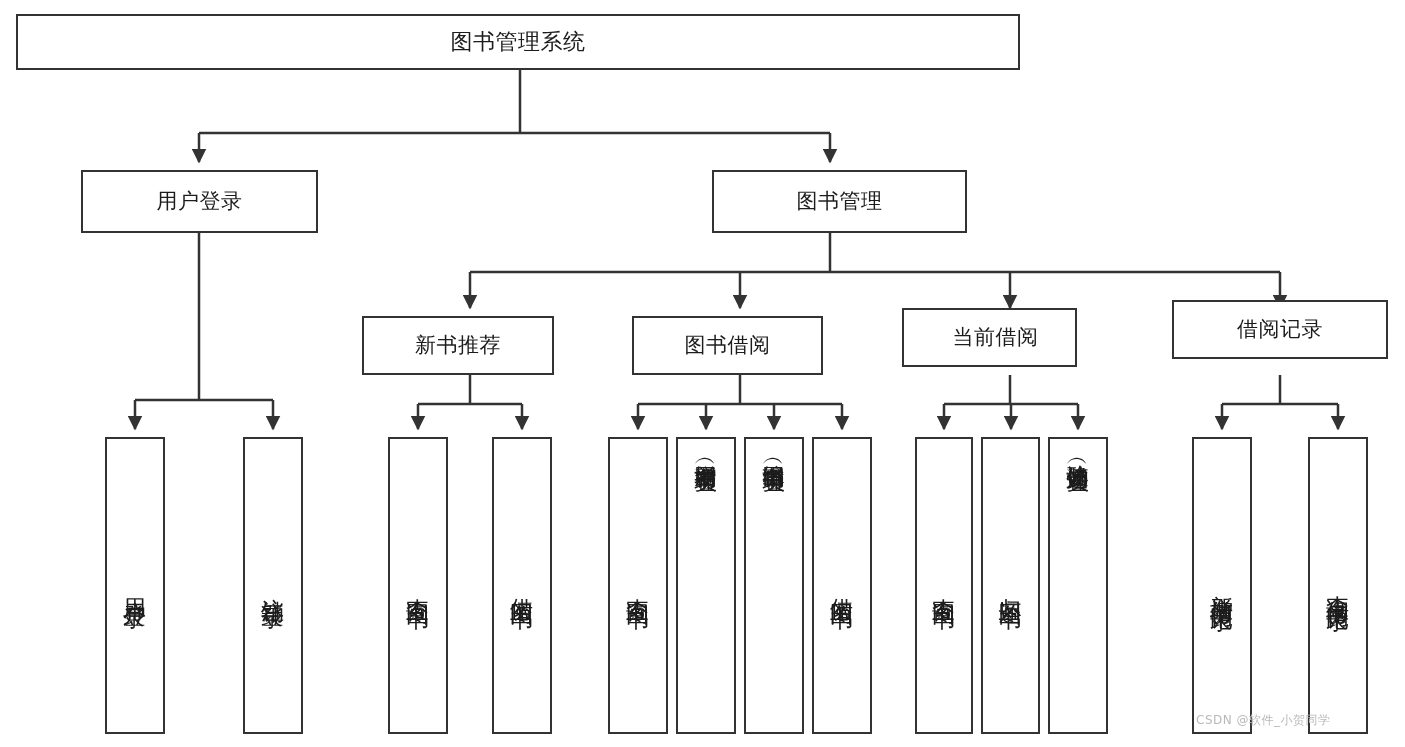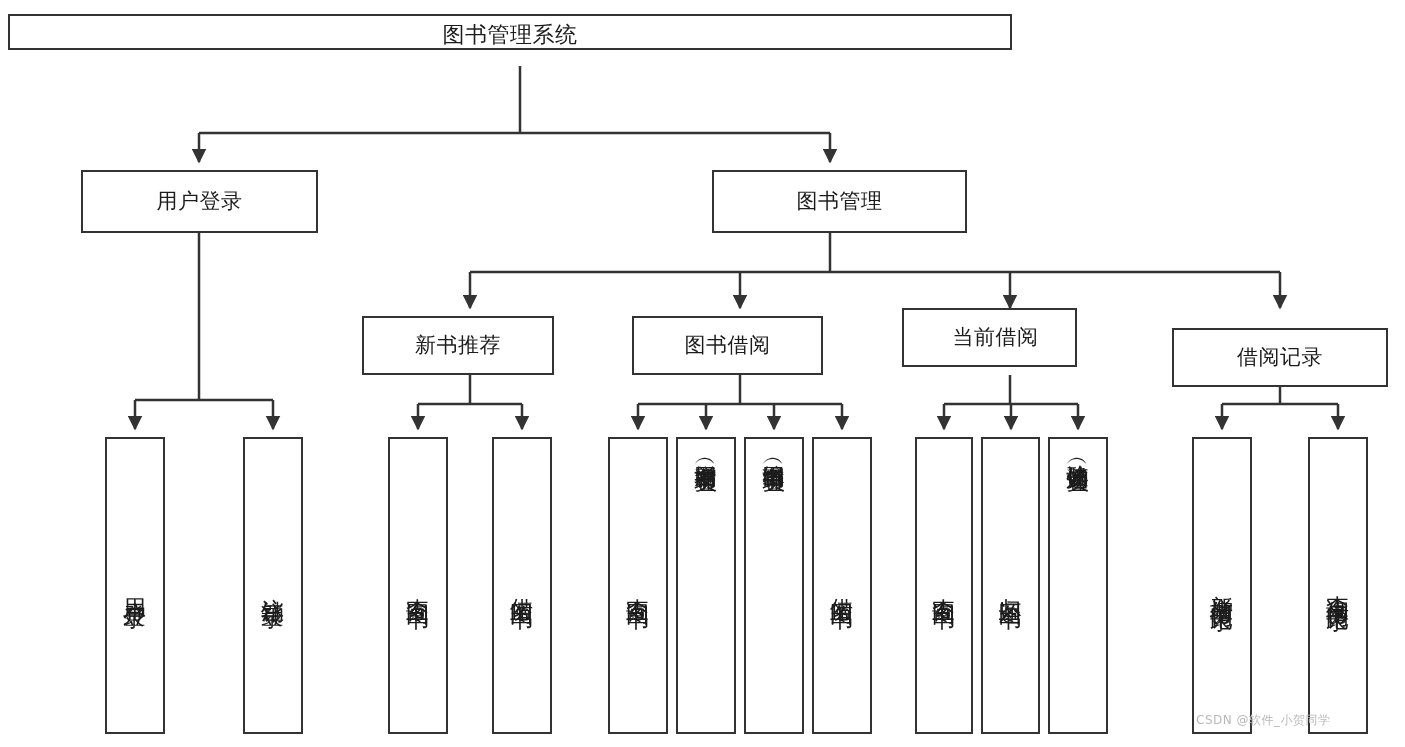--- a/index.html
+++ b/index.html
@@ -131,41 +131,41 @@
       <path d="M 1011 404 L 1011 429" marker-end="url(#arrow)"></path>
       <path d="M 1078 404 L 1078 429" marker-end="url(#arrow)"></path>
 
       <path d="M 1280 375 L 1280 404"></path>
       <path d="M 1222 404 L 1338 404"></path>
       <path d="M 1222 404 L 1222 429" marker-end="url(#arrow)"></path>
       <path d="M 1338 404 L 1338 429" marker-end="url(#arrow)"></path>
     </g>
   </svg>
 
-  <div class="node horiz root" style="left:8px; top:14px; width:1004px; height:36px;align-items:flex-end;">
+  <div class="node horiz root" style="left:16px; top:14px; width:1004px; height:56px;">
     <span class="label">图书管理系统</span>
   </div>
 
   <div class="node horiz" style="left:81px; top:170px; width:237px; height:63px;">
     <span class="label">用户登录</span>
   </div>
   <div class="node horiz" style="left:712px; top:170px; width:255px; height:63px;">
     <span class="label">图书管理</span>
   </div>
 
   <div class="node horiz" style="left:362px; top:316px; width:192px; height:59px;">
     <span class="label">新书推荐</span>
   </div>
   <div class="node horiz" style="left:632px; top:316px; width:191px; height:59px;">
     <span class="label">图书借阅</span>
   </div>
   <div class="node horiz" style="left:902px; top:308px; width:175px; height:59px;padding-left:12px;">
     <span class="label">当前借阅</span>
   </div>
-  <div class="node horiz" style="left:1172px; top:328px; width:216px; height:59px;">
+  <div class="node horiz" style="left:1172px; top:300px; width:216px; height:59px;">
     <span class="label">借阅记录</span>
   </div>
 
   <div class="node vert center" style="left:105px; top:437px; width:60px; height:297px;">
     <span class="label">用户登录</span>
   </div>
   <div class="node vert center" style="left:243px; top:437px; width:60px; height:297px;">
     <span class="label">注销登录</span>
   </div>
 

